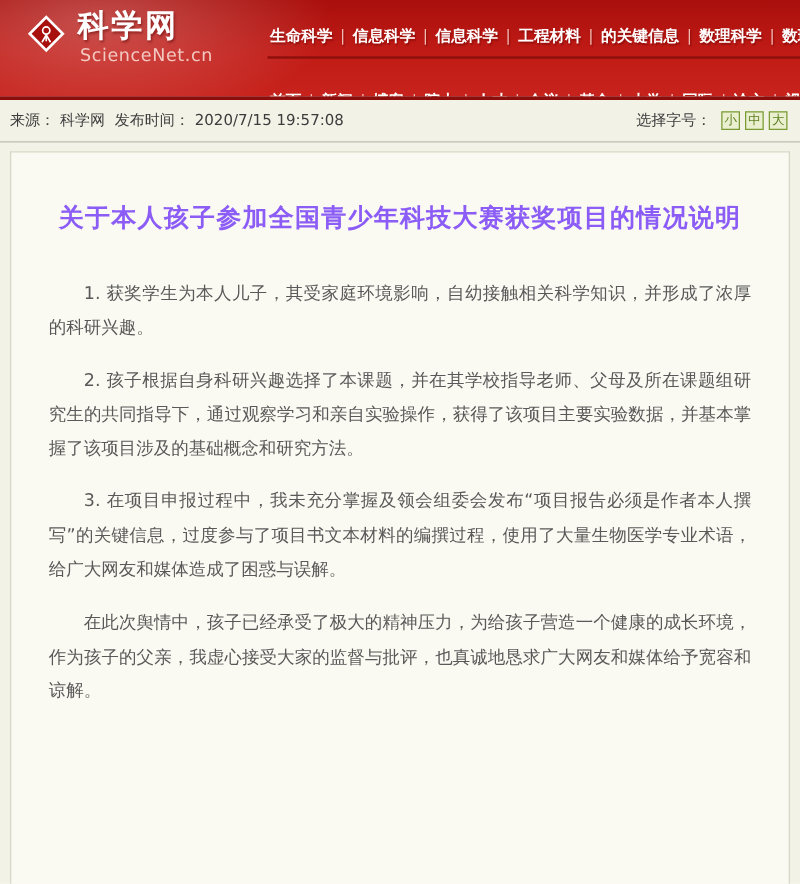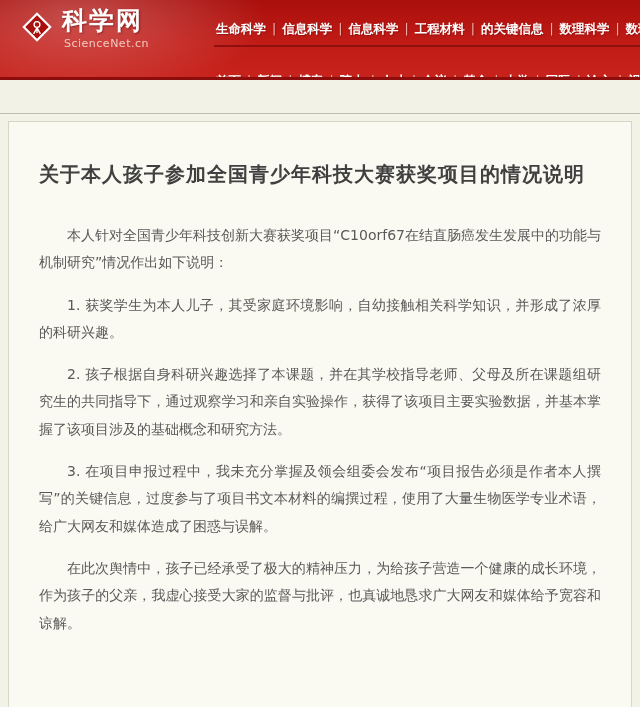--- a/index.html
+++ b/index.html
@@ -16,21 +16,21 @@
       radial-gradient(ellipse 300px 130px at 80px 18px, rgba(255,255,255,0.25), rgba(255,255,255,0) 62%),
       linear-gradient(180deg,#a90f0c 0%, #c11b16 55%, #c7231c 100%);
     border-bottom:3px solid #8c0e0c;
     overflow:hidden;
   }
   .logo { position:absolute; left:20px; top:7px; display:flex; align-items:flex-start; cursor:pointer; }
   .logo-icon { width:34px; height:34px; margin-top:3px; }
   .logo-text { margin-left:8px; color:#fff; }
   .site-name { font-size:25px; font-weight:bold; letter-spacing:2px; line-height:1.1;
                text-shadow:1px 1px 2px rgba(90,0,0,.5); }
-  .site-domain { font-size:11px; color:#f3c9c2; letter-spacing:.5px; margin-top:2px; margin-left:2px; }
+  .site-domain { font-size:14px; color:#f3c9c2; letter-spacing:.5px; margin-top:2px; margin-left:2px; }
   .section-title {
     position:absolute; left:92px; top:26px;
     font-size:40px; font-weight:bold; color:#fff; letter-spacing:12px;
     text-shadow:2px 2px 3px rgba(90,0,0,.55);
   }
 
   .nav { position:absolute; left:214px; top:0; right:0; height:100%; }
   .nav-row { white-space:nowrap; overflow:hidden; }
   .nav-top { padding:9px 0 7px 2px; border-bottom:2px solid #8f100d; }
   .nav-bottom { padding:14px 0 0 2px; }
@@ -56,21 +56,21 @@
     font-size:10px; line-height:1; cursor:pointer;
   }
 
   
   .article-box {
     margin:7px 8px 0 8px; height:657px;
     background:#fbfaf2; border:1px solid #d8d7c6; border-bottom:none;
     padding:22px 30px 0 30px; overflow:hidden;
   }
   .article-title {
-    font-size:20px; font-weight:bold; color:#404040;
+    text-align:center; font-size:20px; font-weight:bold; color:#8b5cf6;
     letter-spacing:1px; margin:16px 0 34px 0; line-height:1.4;
   }
   .article-body p {
     font-size:14px; color:#595959; line-height:1.95; text-indent:2em;
     margin-bottom:15px; text-align:justify;
   }
 </style>
 </head>
 <body>
 
@@ -88,25 +88,36 @@
   </div>
 
 
   <div class="nav">
     <div class="nav-row nav-top"><span class="nav-item">生命科学</span><span class="nav-item">信息科学</span><span class="nav-item">信息科学</span><span class="nav-item">工程材料</span><span class="nav-item">的关键信息</span><span class="nav-item">数理科学</span><span class="nav-item">数理科学</span></div>
     <div class="nav-row nav-bottom"><span class="nav-item">首页</span><span class="nav-item">新闻</span><span class="nav-item">博客</span><span class="nav-item">院士</span><span class="nav-item">人才</span><span class="nav-item">会议</span><span class="nav-item">基金</span><span class="nav-item">大学</span><span class="nav-item">国际</span><span class="nav-item">论文</span><span class="nav-item">视频</span></div>
   </div>
 </div>
 
 <div class="meta">
+  <div class="meta-left">
+    <span>来源：</span><span>科学网</span>
+    <span>发布时间：</span><span>2020/7/15 19:57:08</span>
+  </div>
+  <div class="meta-right">
+    <span class="fontsize-label">选择字号：</span>
+    <span style="display:inline-flex;">
+        <span class="fontsize-btn">小</span>
+        <span class="fontsize-btn">中</span>
+        <span class="fontsize-btn">大</span>
+      </span>
+  </div>
 </div>
 
 <div class="article-box">
   <h1 class="article-title">关于本人孩子参加全国青少年科技大赛获奖项目的情况说明</h1>
   <div class="article-body">
-      <p>本人针对全国青少年科技创新大赛获奖项目“C10orf67在结直肠癌发生发展中的功能与机制研究”情况作出如下说明：</p>
       <p>1. 获奖学生为本人儿子，其受家庭环境影响，自幼接触相关科学知识，并形成了浓厚的科研兴趣。</p>
       <p>2. 孩子根据自身科研兴趣选择了本课题，并在其学校指导老师、父母及所在课题组研究生的共同指导下，通过观察学习和亲自实验操作，获得了该项目主要实验数据，并基本掌握了该项目涉及的基础概念和研究方法。</p>
       <p>3. 在项目申报过程中，我未充分掌握及领会组委会发布“项目报告必须是作者本人撰写”的关键信息，过度参与了项目书文本材料的编撰过程，使用了大量生物医学专业术语，给广大网友和媒体造成了困惑与误解。</p>
       <p>在此次舆情中，孩子已经承受了极大的精神压力，为给孩子营造一个健康的成长环境，作为孩子的父亲，我虚心接受大家的监督与批评，也真诚地恳求广大网友和媒体给予宽容和谅解。</p>
     </div>
 
 </div>
 
 </body></html>

